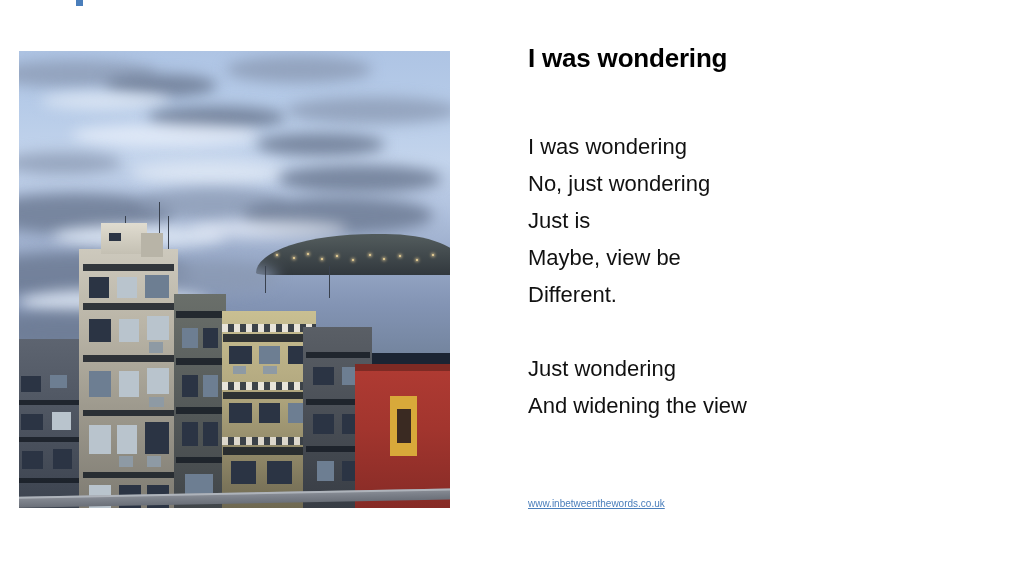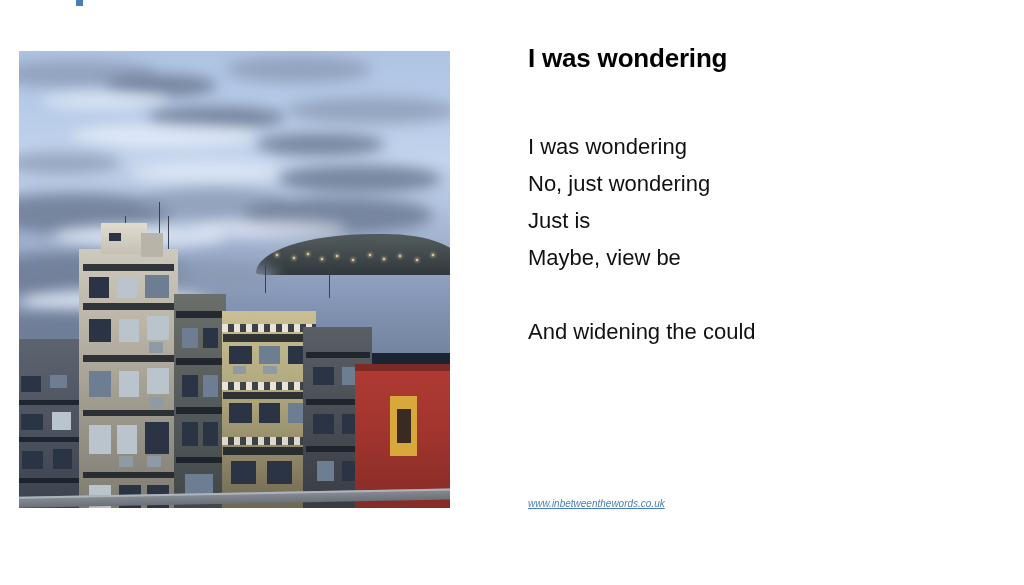--- a/index.html
+++ b/index.html
@@ -177,21 +177,20 @@
     white-space: nowrap;
   }
   .site-link {
     position: absolute;
     top: 498px;
     left: 0;
     font-size: 10px;
     color: #4a7ebb;
     text-decoration: underline;
     white-space: nowrap;
-    font-style: italic;
   }
 </style>
 </head>
 <body>
 
 <div class="top-mark"></div>
 
 <div class="photo-frame">
   <div class="photo">
 
@@ -369,21 +368,23 @@
 
   <div class="poem-title">I was wondering</div>
 
   <div class="poem-body">
 
     <div class="stanza">
       <div class="line">I was wondering</div>
       <div class="line">No, just wondering</div>
       <div class="line">Just is</div>
       <div class="line">Maybe, view be</div>
+      <div class="line">Different.</div>
     </div>
 
     <div class="stanza">
-      <div class="line">And widening the could</div>
+      <div class="line">Just wondering</div>
+      <div class="line">And widening the view</div>
     </div>
   </div>
 
   <a class="site-link" href="#">www.inbetweenthewords.co.uk</a>
 </div>
 
 </body></html>

